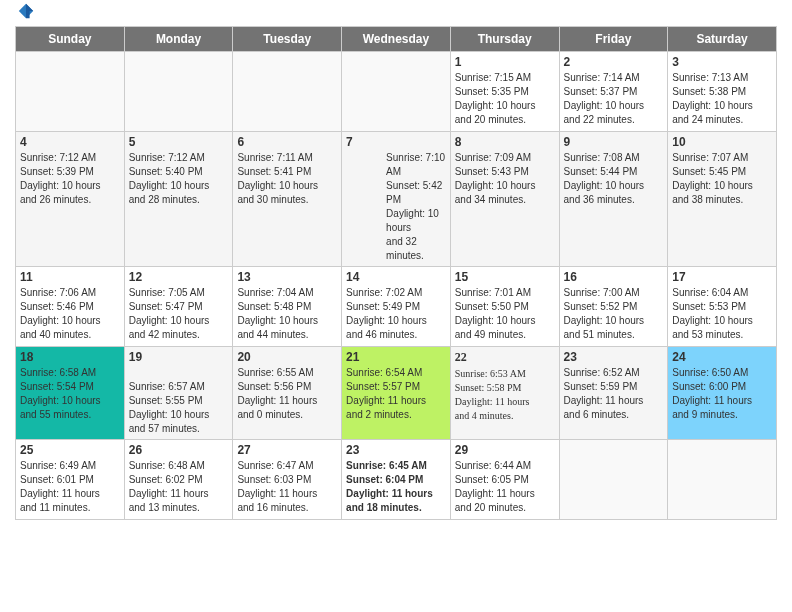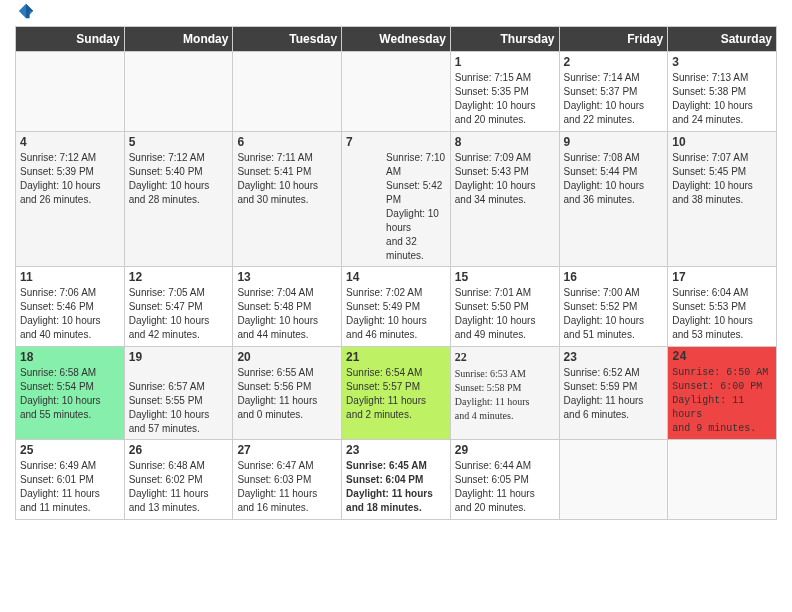--- a/index.html
+++ b/index.html
@@ -52,26 +52,26 @@
     .location {
       font-size: 14px;
       color: #555;
     }
     .calendar {
       width: 100%;
       border-collapse: collapse;
       table-layout: fixed;
     }
     .calendar th {
-      background-color: #404040;
+      background-color: #737373;
       color: #fff;
       font-size: 12px;
       font-weight: bold;
       padding: 5px 4px;
-      text-align: right;
+      text-align: center;
       border: 1px solid #ccc;
     }
     .calendar td {
       vertical-align: top;
       border: 1px solid #ccc;
       padding: 3px 4px;
       font-size: 9px;
       color: #333;
       height: 80px;
     }
@@ -251,21 +251,21 @@
           </td>
           <td>
             <span class="day-num">17</span>
             <div class="day-info" style="white-space: pre-line;">Sunrise: 6:04 AM
 Sunset: 5:53 PM
 Daylight: 10 hours
 and 53 minutes.</div>
           </td>
         </tr>
         <tr>
-          <td style="background: #86efac;">
+          <td style="background: #14b8a6;">
             <span class="day-num">18</span>
             <div class="day-info" style="white-space: pre-line;">Sunrise: 6:58 AM
 Sunset: 5:54 PM
 Daylight: 10 hours
 and 55 minutes.</div>
           </td>
           <td style="background: rgb(245, 245, 245);">
             <span class="day-num">19</span>
             <div class="day-info" style="white-space: pre-line; margin-top: 16px;">Sunrise: 6:57 AM
 Sunset: 5:55 PM
@@ -293,21 +293,21 @@
 Daylight: 11 hours
 and 4 minutes.</div>
           </td>
           <td style="background: rgb(245, 245, 245);">
             <span class="day-num">23</span>
             <div class="day-info" style="white-space: pre-line;">Sunrise: 6:52 AM
 Sunset: 5:59 PM
 Daylight: 11 hours
 and 6 minutes.</div>
           </td>
-          <td style="background: #ef4444; font-family: Liberation Mono, monospace;">
+          <td style="background: #7dd3fc;">
             <span class="day-num">24</span>
             <div class="day-info" style="white-space: pre-line;">Sunrise: 6:50 AM
 Sunset: 6:00 PM
 Daylight: 11 hours
 and 9 minutes.</div>
           </td>
         </tr>
         <tr>
           <td>
             <span class="day-num">25</span>

